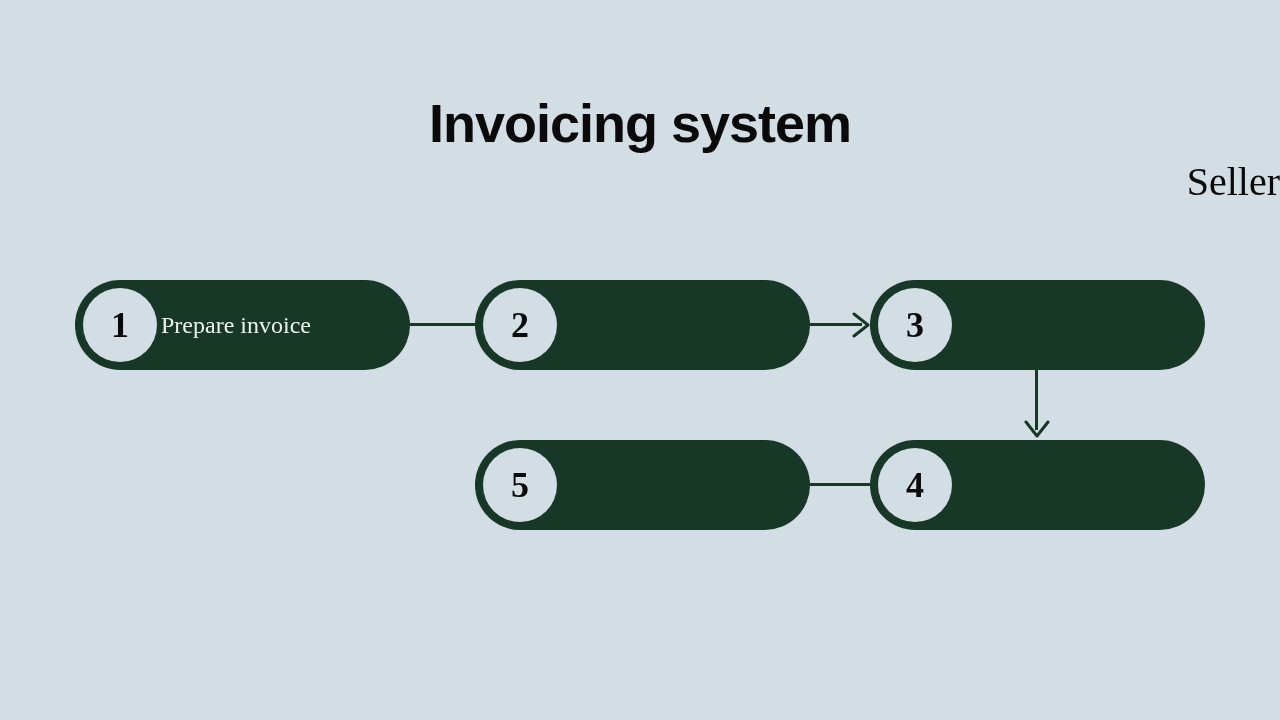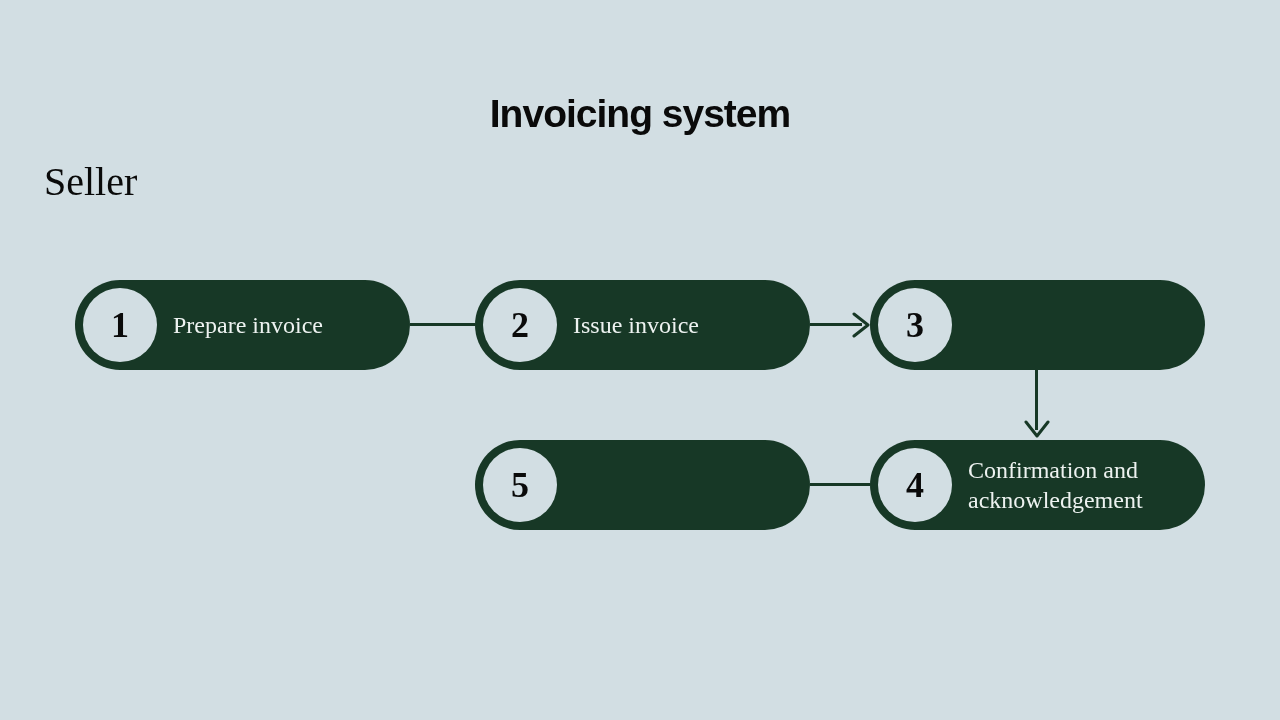--- a/index.html
+++ b/index.html
@@ -16,30 +16,30 @@
     overflow: hidden;
   }
   .title {
     position: absolute;
     top: 92px;
     left: 0;
     width: 100%;
     text-align: center;
     font-family: 'Helvetica Neue', Arial, sans-serif;
     font-weight: 700;
-    font-size: 39px;
+    font-size: 54px;
     color: #0a0a0a;
     letter-spacing: -1px;
   }
   .subtitle {
     position: absolute;
     top: 158px;
     left: 0;
     width: 100%;
-    text-align: left;
+    text-align: right;
     font-family: Georgia, 'Times New Roman', serif;
     font-weight: 400;
     font-size: 40px;
     color: #0a0a0a;
     padding-left: 44px;
   }
   .pill {
     position: absolute;
     height: 90px;
     background: #173826;
@@ -60,21 +60,21 @@
     font-weight: 700;
     font-size: 36px;
     color: #0a0a0a;
     flex-shrink: 0;
   }
   .pill-label {
     color: #edf2f0;
     font-family: Georgia, 'Times New Roman', serif;
     font-size: 24px;
     line-height: 1.25;
-    margin-left: 16px;
+    margin-left: 4px;
     padding-right: 24px;
   }
   .connector {
     position: absolute;
     background: #173826;
   }
   .arrow-head {
     position: absolute;
   }
 </style>
@@ -84,30 +84,28 @@
 <div class="title">Invoicing system</div>
 <div class="subtitle">Seller</div>
 
 <div class="pill" style="left:75px; top:280px; width:335px;">
   <div class="circle">1</div>
   <div class="pill-label">Prepare invoice</div>
 </div>
 
 <div class="pill" style="left:475px; top:280px; width:335px;">
   <div class="circle">2</div>
-  <div class="pill-label">Issue invoice</div>
 </div>
 
 <div class="pill" style="left:870px; top:280px; width:335px;">
   <div class="circle">3</div>
 </div>
 
 <div class="pill" style="left:870px; top:440px; width:335px;">
   <div class="circle">4</div>
-  <div class="pill-label">Confirmation and acknowledgement</div>
 </div>
 
 <div class="pill" style="left:475px; top:440px; width:335px;">
   <div class="circle">5</div>
 </div>
 
 <div class="connector" style="left:410px; top:323px; width:65px; height:3px;"></div>
 
 <div class="connector" style="left:810px; top:323px; width:52px; height:3px;"></div>
 <svg class="arrow-head" style="left:852px; top:312px;" width="22" height="26" viewBox="0 0 22 26">

